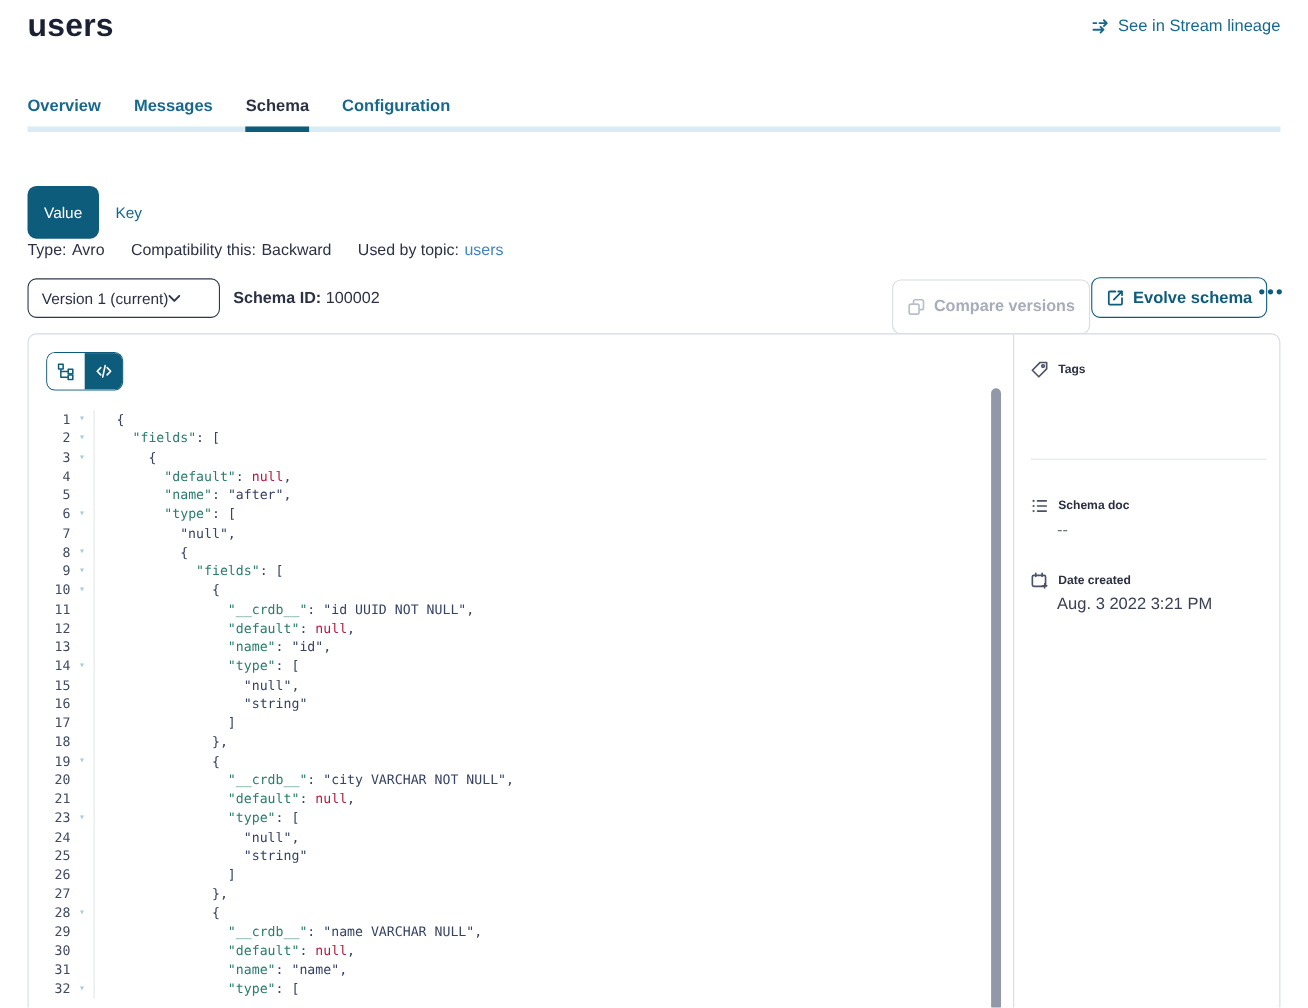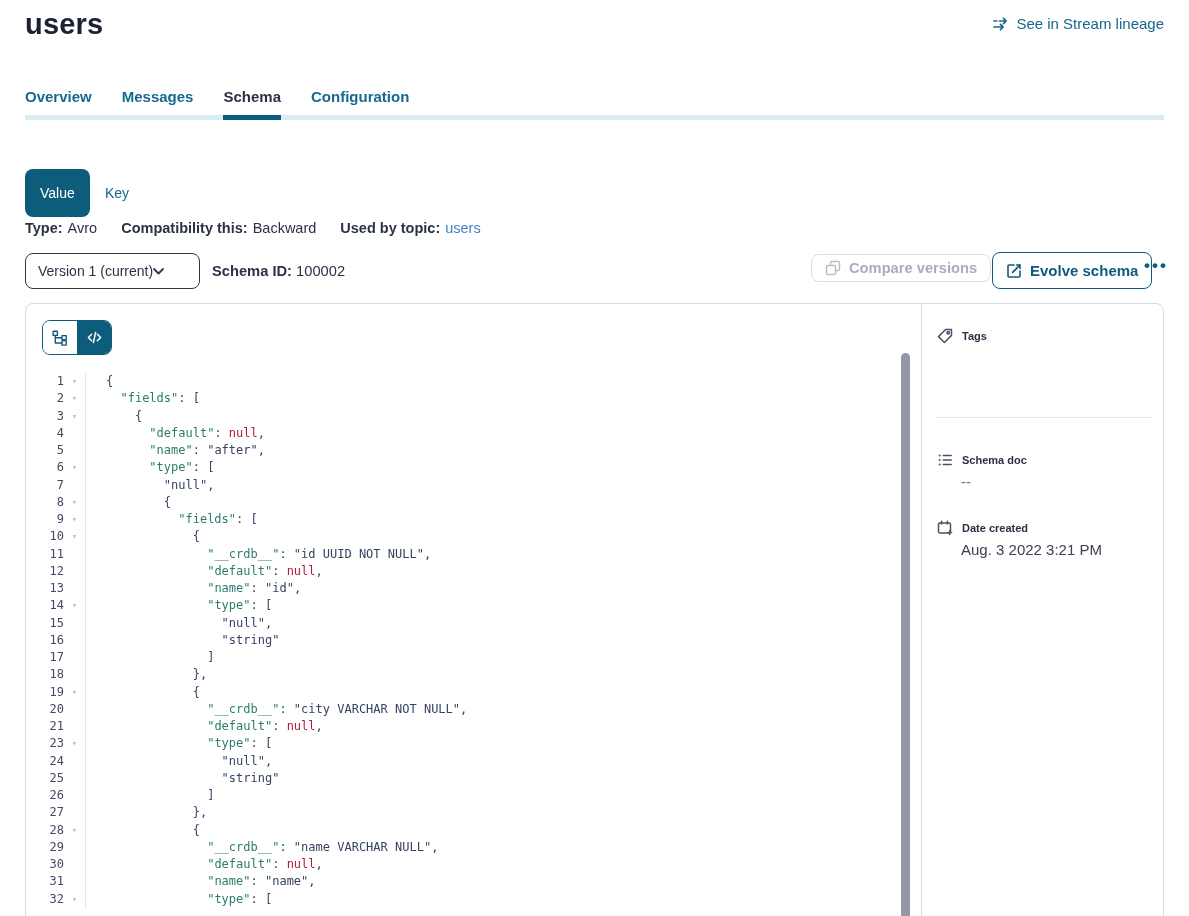--- a/index.html
+++ b/index.html
@@ -25,33 +25,33 @@
   .tab-track{position:absolute;left:25px;right:25px;top:115px;height:5px;background:#d9ecf3;z-index:1;}
 
   
   .pill{position:absolute;top:153px;height:48px;border:none;border-radius:8px;font-size:14px;
     font-family:"Liberation Sans",sans-serif;cursor:pointer;margin-top:16px;}
   .pill.value{left:25px;padding:0 15px;background:var(--accent);color:#fff;}
   .pill.key{left:99px;background:transparent;color:var(--link);padding:0 6px;}
 
   
   .meta{position:absolute;left:25px;top:220px;font-size:14.5px;color:#2c3245;display:flex;gap:24px;}
-  .meta b{font-weight:700;}
+  .meta b{font-weight:400;}
   .meta .val{margin-left:5px;font-weight:400;}
   .meta .topic{color:var(--topic-link);cursor:pointer;}
 
   
   .select{position:absolute;left:25px;top:253px;width:175px;height:36px;border:1.5px solid #2f3748;
     border-radius:8px;display:flex;align-items:center;
     padding:0 12px;font-size:14px;color:#2c3245;cursor:pointer;background:#fff;}
   .schema-id{position:absolute;left:212px;top:263px;font-size:14.7px;color:#2c3245;}
   .schema-id b{font-weight:700;text-align:center;}
   .btn{position:absolute;border-radius:8px;background:#fff;display:flex;align-items:center;gap:8px;
     font-family:"Liberation Sans",sans-serif;cursor:pointer;}
-  .btn.compare{left:811px;top:254px;height:28px;padding:0 13px;border:1px solid #d9dce3;
+  .btn.compare{left:811px;top:254px;height:50px;padding:0 13px;border:1px solid #d9dce3;
     color:#a7adba;font-size:14.7px;font-weight:600;}
   .btn.evolve{left:992px;top:252px;height:37px;padding:0 13px;border:1.5px solid var(--accent);
     color:var(--accent);font-size:15px;font-weight:700;}
   .more{position:absolute;left:1144px;top:256px;border:none;background:none;color:var(--accent);
     font-size:17px;font-weight:bold;letter-spacing:2px;cursor:pointer;}
 
   
   .card{position:absolute;left:25px;top:303px;width:1139px;height:620px;border:1px solid var(--border);
     border-radius:8px;background:#fff;overflow:hidden;}
   .view-toggle{position:absolute;left:16px;top:16px;display:flex;border:1px solid var(--accent);

